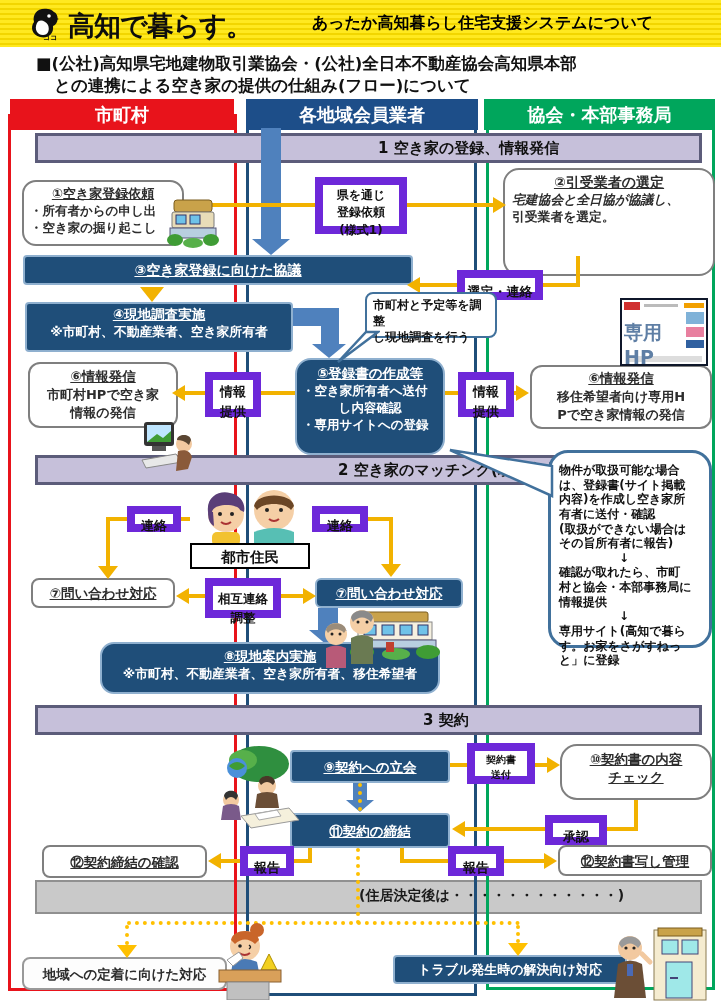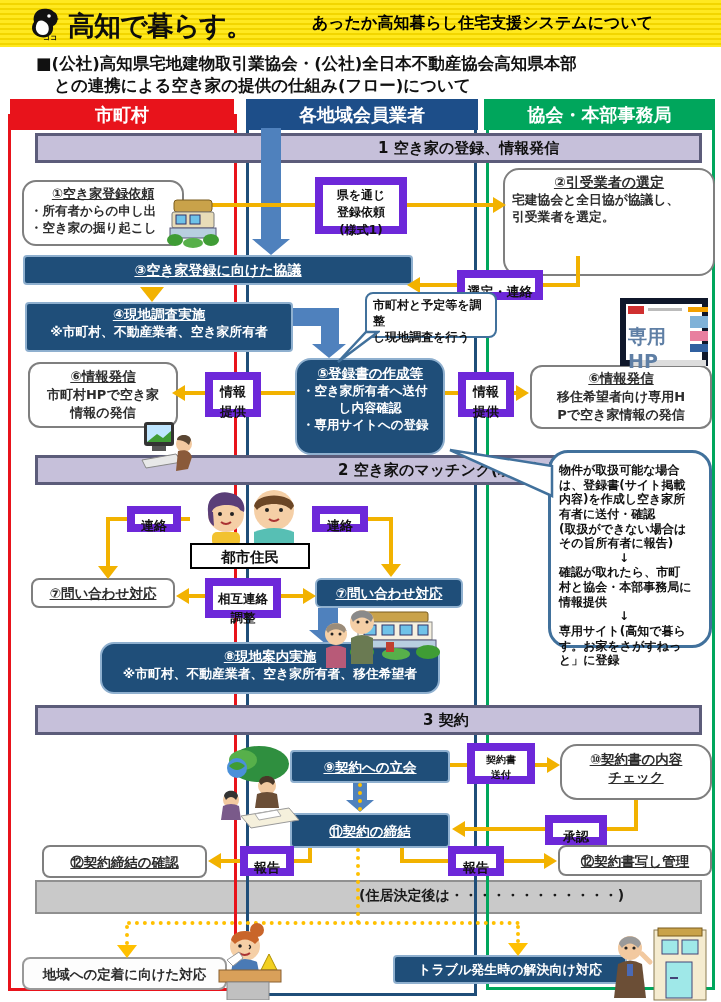--- a/index.html
+++ b/index.html
@@ -94,21 +94,21 @@
 
   <div class="abs ylabel pre" style="left:315px;top:177px;width:92px;height:57px;font-size:12px;line-height:1.45;padding-top:2px;">県を通じ
 登録依頼
 (様式1)</div>
   <div class="abs yline" style="left:184px;top:203px;width:131px;height:4px;"></div>
   <div class="abs yline" style="left:407px;top:203px;width:86px;height:4px;"></div>
   <div class="abs tri tri-r" style="left:493px;top:197px;"></div>
 
   <div class="abs whitebox" style="left:503px;top:168px;width:212px;height:108px;border-radius:16px;padding-top:4px;">
     <div class="u" style="font-size:14px;">②引受業者の選定</div>
-    <div style="font-size:12.8px;text-align:left;padding-left:7px;">宅建協会と全日協が協議し、</div>
+    <div style="font-size:12.8px;text-align:left;padding-left:7px;font-style:italic;">宅建協会と全日協が協議し、</div>
     <div style="font-size:12.8px;text-align:left;padding-left:7px;">引受業者を選定。</div>
   </div>
 
   <div class="abs yline" style="left:576px;top:256px;width:4px;height:31px;"></div>
   <div class="abs yline" style="left:420px;top:283px;width:160px;height:4px;"></div>
   <div class="abs ylabel" style="left:457px;top:270px;width:86px;height:30px;font-size:13px;line-height:27px;">選定・連絡</div>
   <div class="abs tri tri-l" style="left:407px;top:277px;"></div>
 
   <div class="abs navybox" style="left:23px;top:255px;width:390px;height:30px;border-radius:4px;">
     <span class="u" style="font-size:14px;line-height:26px;">③空き家登録に向けた協議</span>
@@ -160,21 +160,21 @@
       <path d="M41 24 c0 -6 13 -7 14 0 l-2 5 c-4 -4 -8 -5 -12 -5z" fill="#5a4632"></path>
       <path d="M42 35 c8 -2 12 0 14 6 l-4 12 -12 2 z" fill="#8a5a3a"></path>
     </svg>
   </div>
 
   <div class="abs yline" style="left:445px;top:391px;width:72px;height:4px;"></div>
   <div class="abs ylabel pre" style="left:458px;top:372px;width:56px;height:45px;font-size:13px;line-height:1.5;padding-top:2px;">情報
 提供</div>
   <div class="abs tri tri-r" style="left:516px;top:385px;"></div>
 
-  <div class="abs" style="left:620px;top:298px;width:88px;height:68px;background:#fff;border:6px solid #0f172a;z-index:6;">
+  <div class="abs" style="left:620px;top:298px;width:88px;height:68px;background:#fff;border:2px solid #0f172a;z-index:6;">
     <div class="abs" style="left:2px;top:2px;width:16px;height:8px;background:#d03030;"></div>
     <div class="abs" style="left:22px;top:4px;width:34px;height:3px;background:#bbb;"></div>
     <div class="abs" style="left:62px;top:3px;width:20px;height:5px;background:#f2a000;"></div>
     <div class="abs" style="left:64px;top:12px;width:18px;height:12px;background:#7fb2d8;"></div>
     <div class="abs" style="left:64px;top:27px;width:18px;height:10px;background:#e87f9f;"></div>
     <div class="abs" style="left:64px;top:40px;width:18px;height:8px;background:#3060a0;"></div>
     <div class="abs" style="left:4px;top:56px;width:76px;height:6px;background:#ddd;"></div>
     <div class="abs b" style="left:2px;top:20px;width:62px;font-size:19px;color:#5f7fa5;">専用HP</div>
   </div>
 

